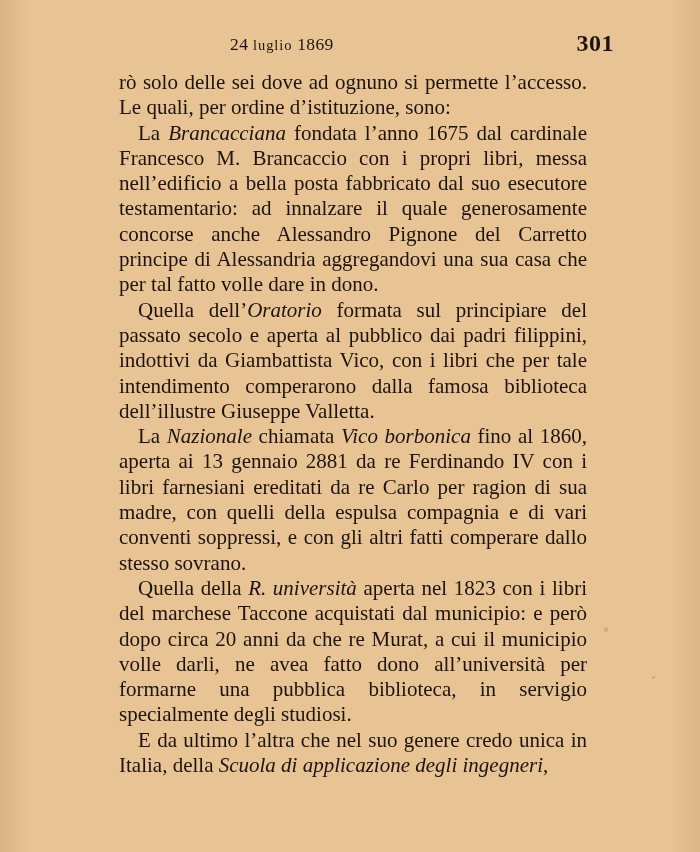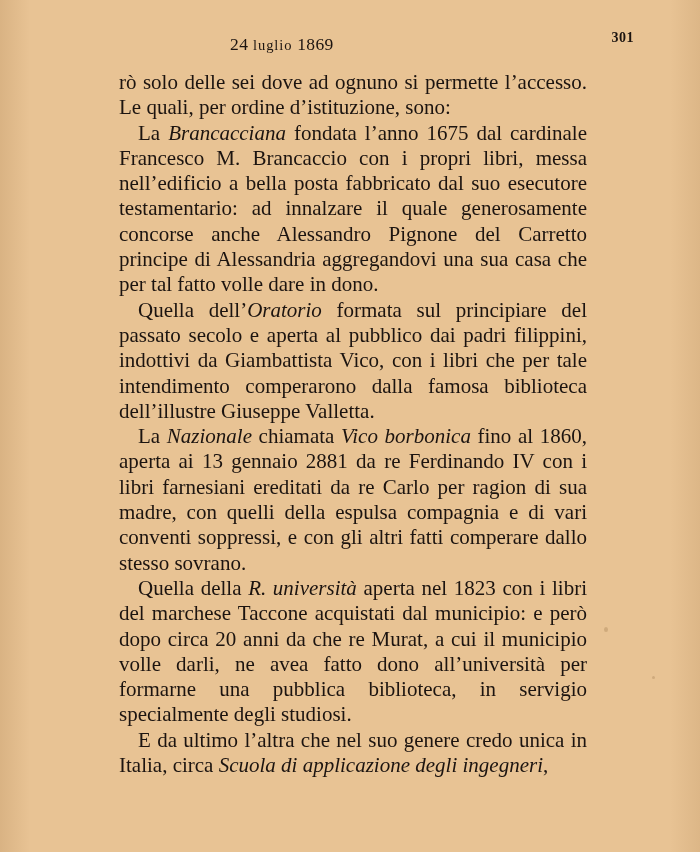--- a/index.html
+++ b/index.html
@@ -33,23 +33,23 @@
     font-size: 17.5px;
     letter-spacing: 0.4px;
     white-space: nowrap;
   }
   .running-head .smallcaps {
     font-size: 14.5px;
     letter-spacing: 0.9px;
   }
   .folio {
     position: absolute;
-    right: 0;
+    right: 20px;
     top: 2px;
-    font-size: 14px;
+    font-size: 24px;
     font-weight: bold;
     letter-spacing: 0.5px;
   }
   .body-text {
     width: 468px;
     margin: 0 auto;
     font-size: 21px;
     line-height: 25.3px;
     text-align: justify;
     text-align-last: left;
@@ -101,19 +101,19 @@
     </div>
     <div class="folio">301</div>
   </div>
 
   <div class="body-text">
       <p><span>rò solo delle sei dove ad ognuno si permette l’accesso. Le quali, per ordine d’istituzione, sono:</span></p>
       <p class="indent"><span>La </span><i>Brancacciana</i><span> fondata l’anno 1675 dal cardinale Francesco M. Brancaccio con i propri libri, messa nell’edificio a bella posta fabbricato dal suo esecutore testamentario: ad innalzare il quale generosamente concorse anche Alessandro Pignone del Carretto principe di Alessandria aggregandovi una sua casa che per tal fatto volle dare in dono.</span></p>
       <p class="indent"><span>Quella dell’</span><i>Oratorio</i><span> formata sul principiare del passato secolo e aperta al pubblico dai padri filippini, indottivi da Giambattista Vico, con i libri che per tale intendimento comperarono dalla famosa biblioteca dell’illustre Giuseppe Valletta.</span></p>
       <p class="indent"><span>La </span><i>Nazionale</i><span> chiamata </span><i>Vico borbonica</i><span> fino al 1860, aperta ai 13 gennaio 2881 da re Ferdinando IV con i libri farnesiani ereditati da re Carlo per ragion di sua madre, con quelli della espulsa compagnia e di vari conventi soppressi, e con gli altri fatti comperare dallo stesso sovrano.</span></p>
       <p class="indent"><span>Quella della </span><i>R. università</i><span> aperta nel 1823 con i libri del marchese Taccone acquistati dal municipio: e però dopo circa 20 anni da che re Murat, a cui il municipio volle darli, ne avea fatto dono all’università per formarne una pubblica biblioteca, in servigio specialmente degli studiosi.</span></p>
-      <p class="indent"><span>E da ultimo l’altra che nel suo genere credo unica in Italia, circa </span><i>Scuola di applicazione degli ingegneri</i><span>,</span></p>
+      <p class="indent"><span>E da ultimo l’altra che nel suo genere credo unica in Italia, della </span><i>Scuola di applicazione degli ingegneri</i><span>,</span></p>
     </div>
 
   <div class="spot s1"></div>
   <div class="spot s2"></div>
 
 </div>
 
 </body></html>

